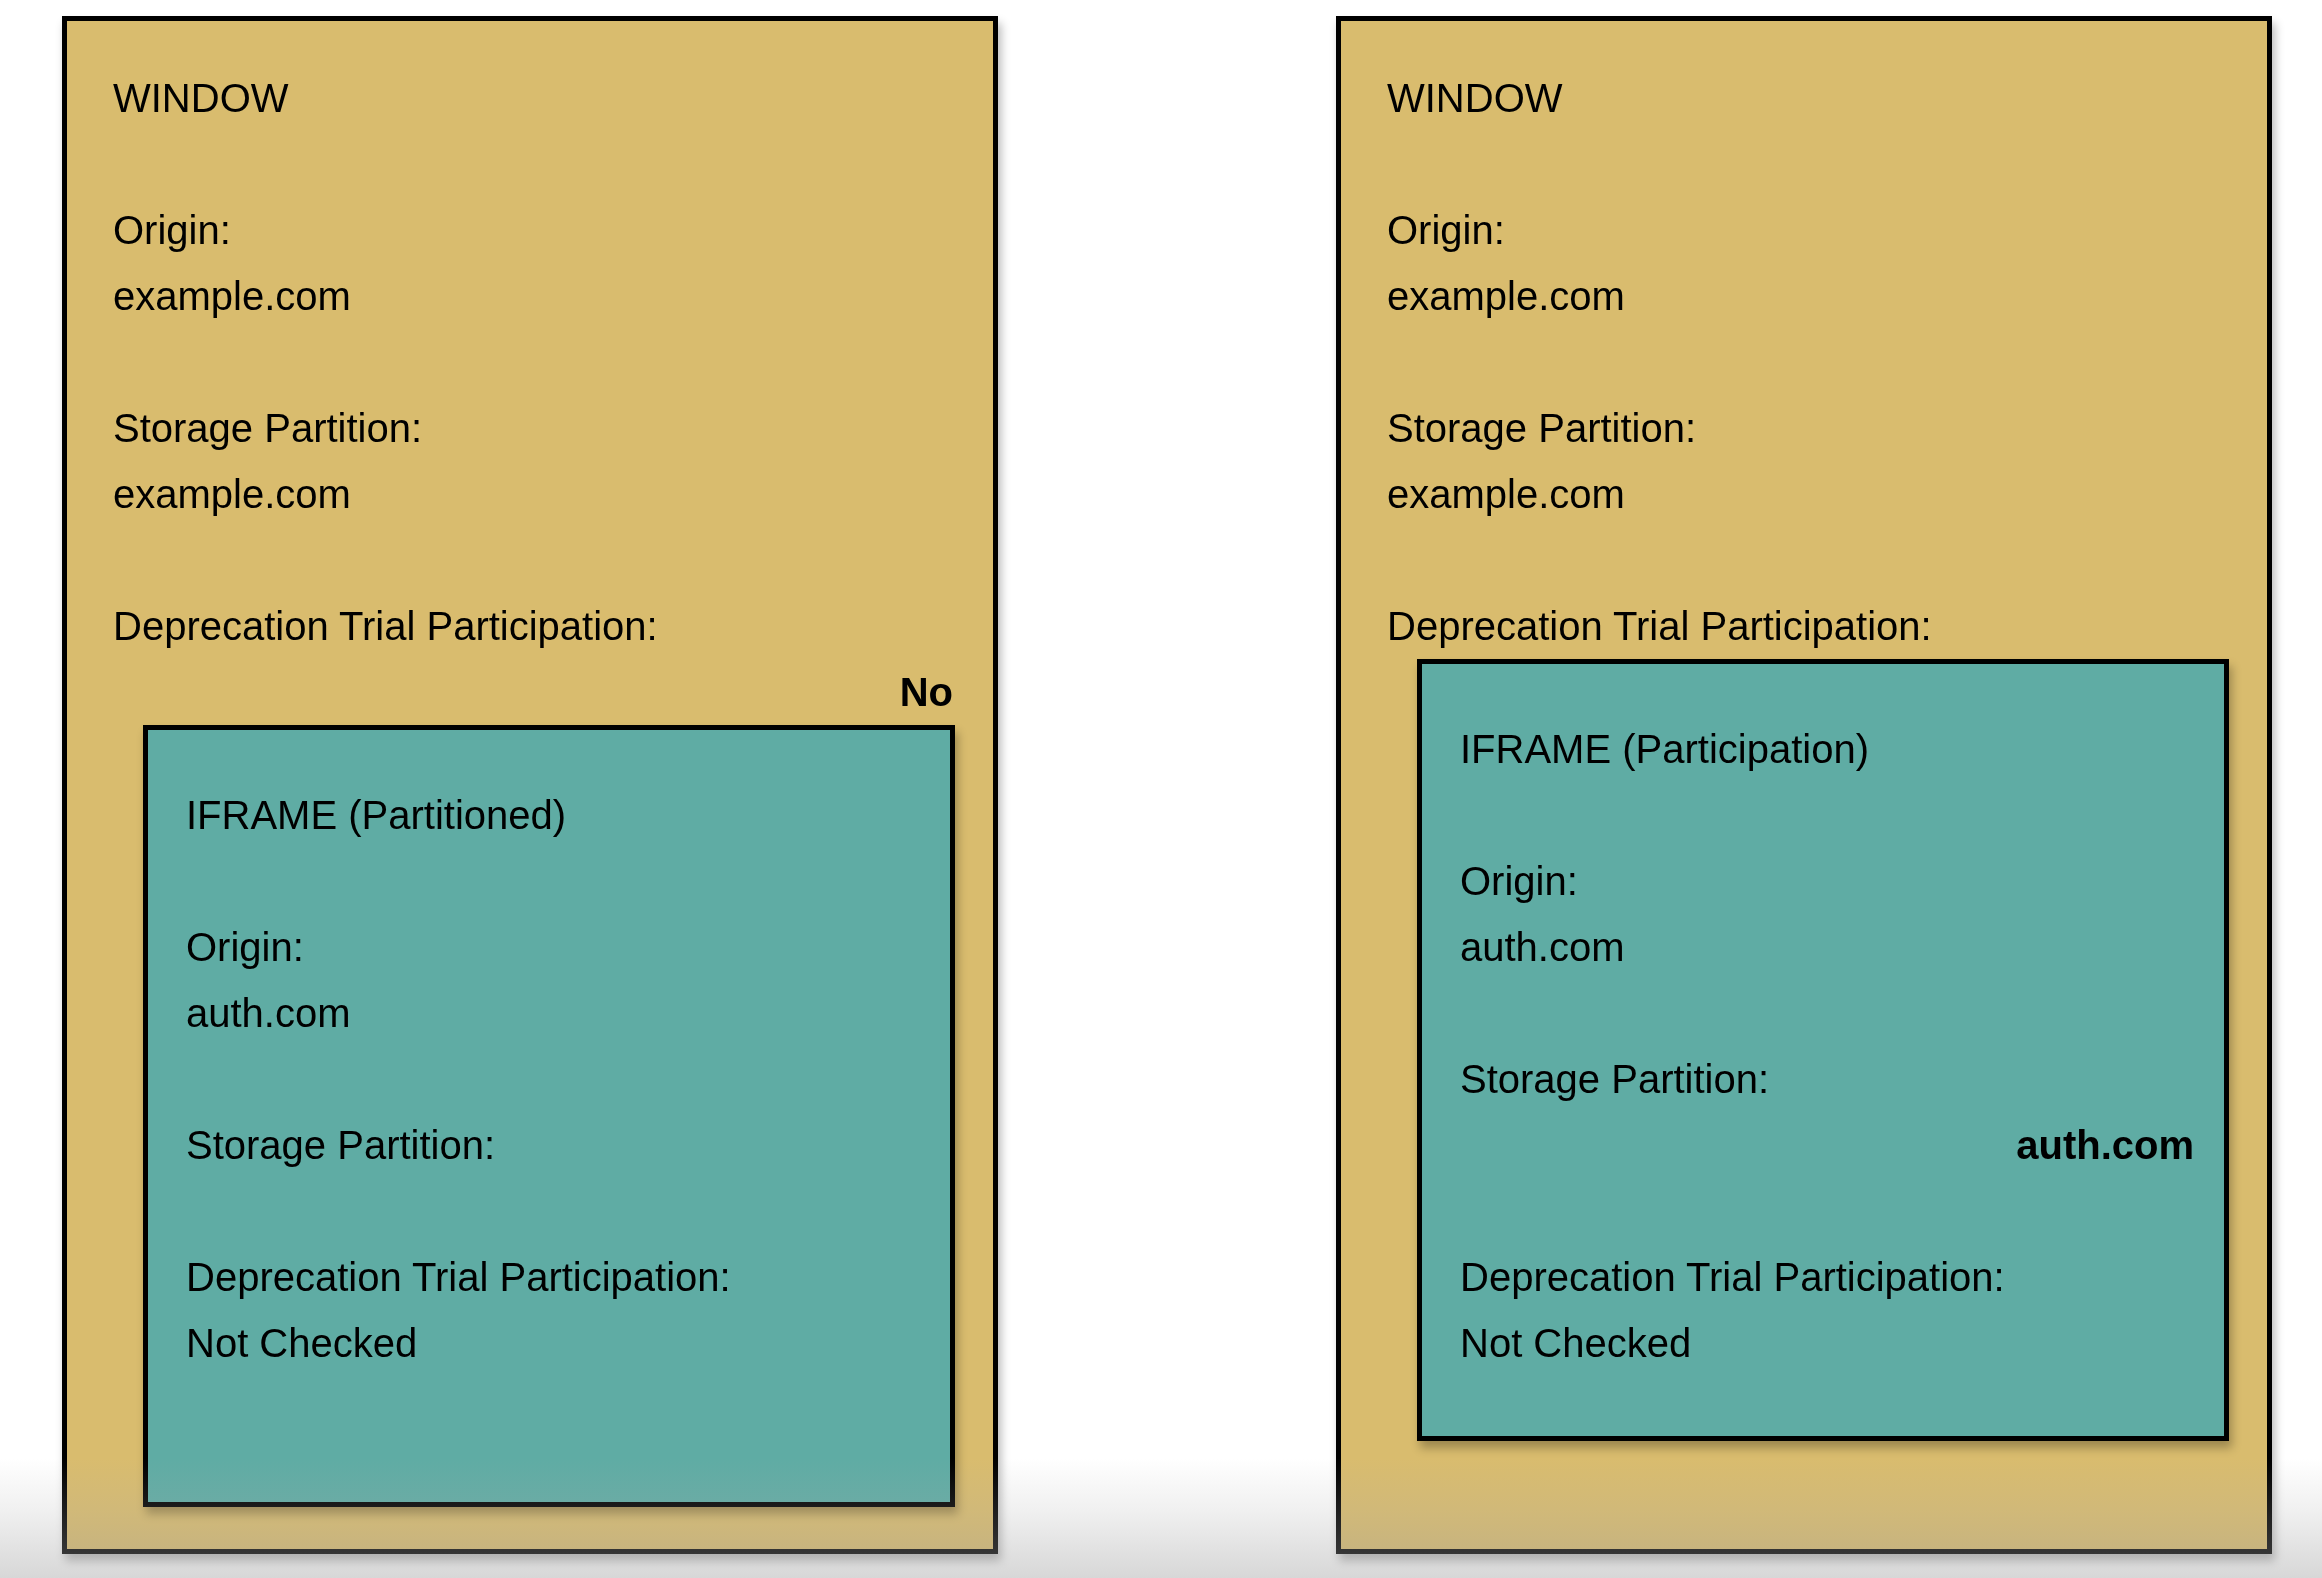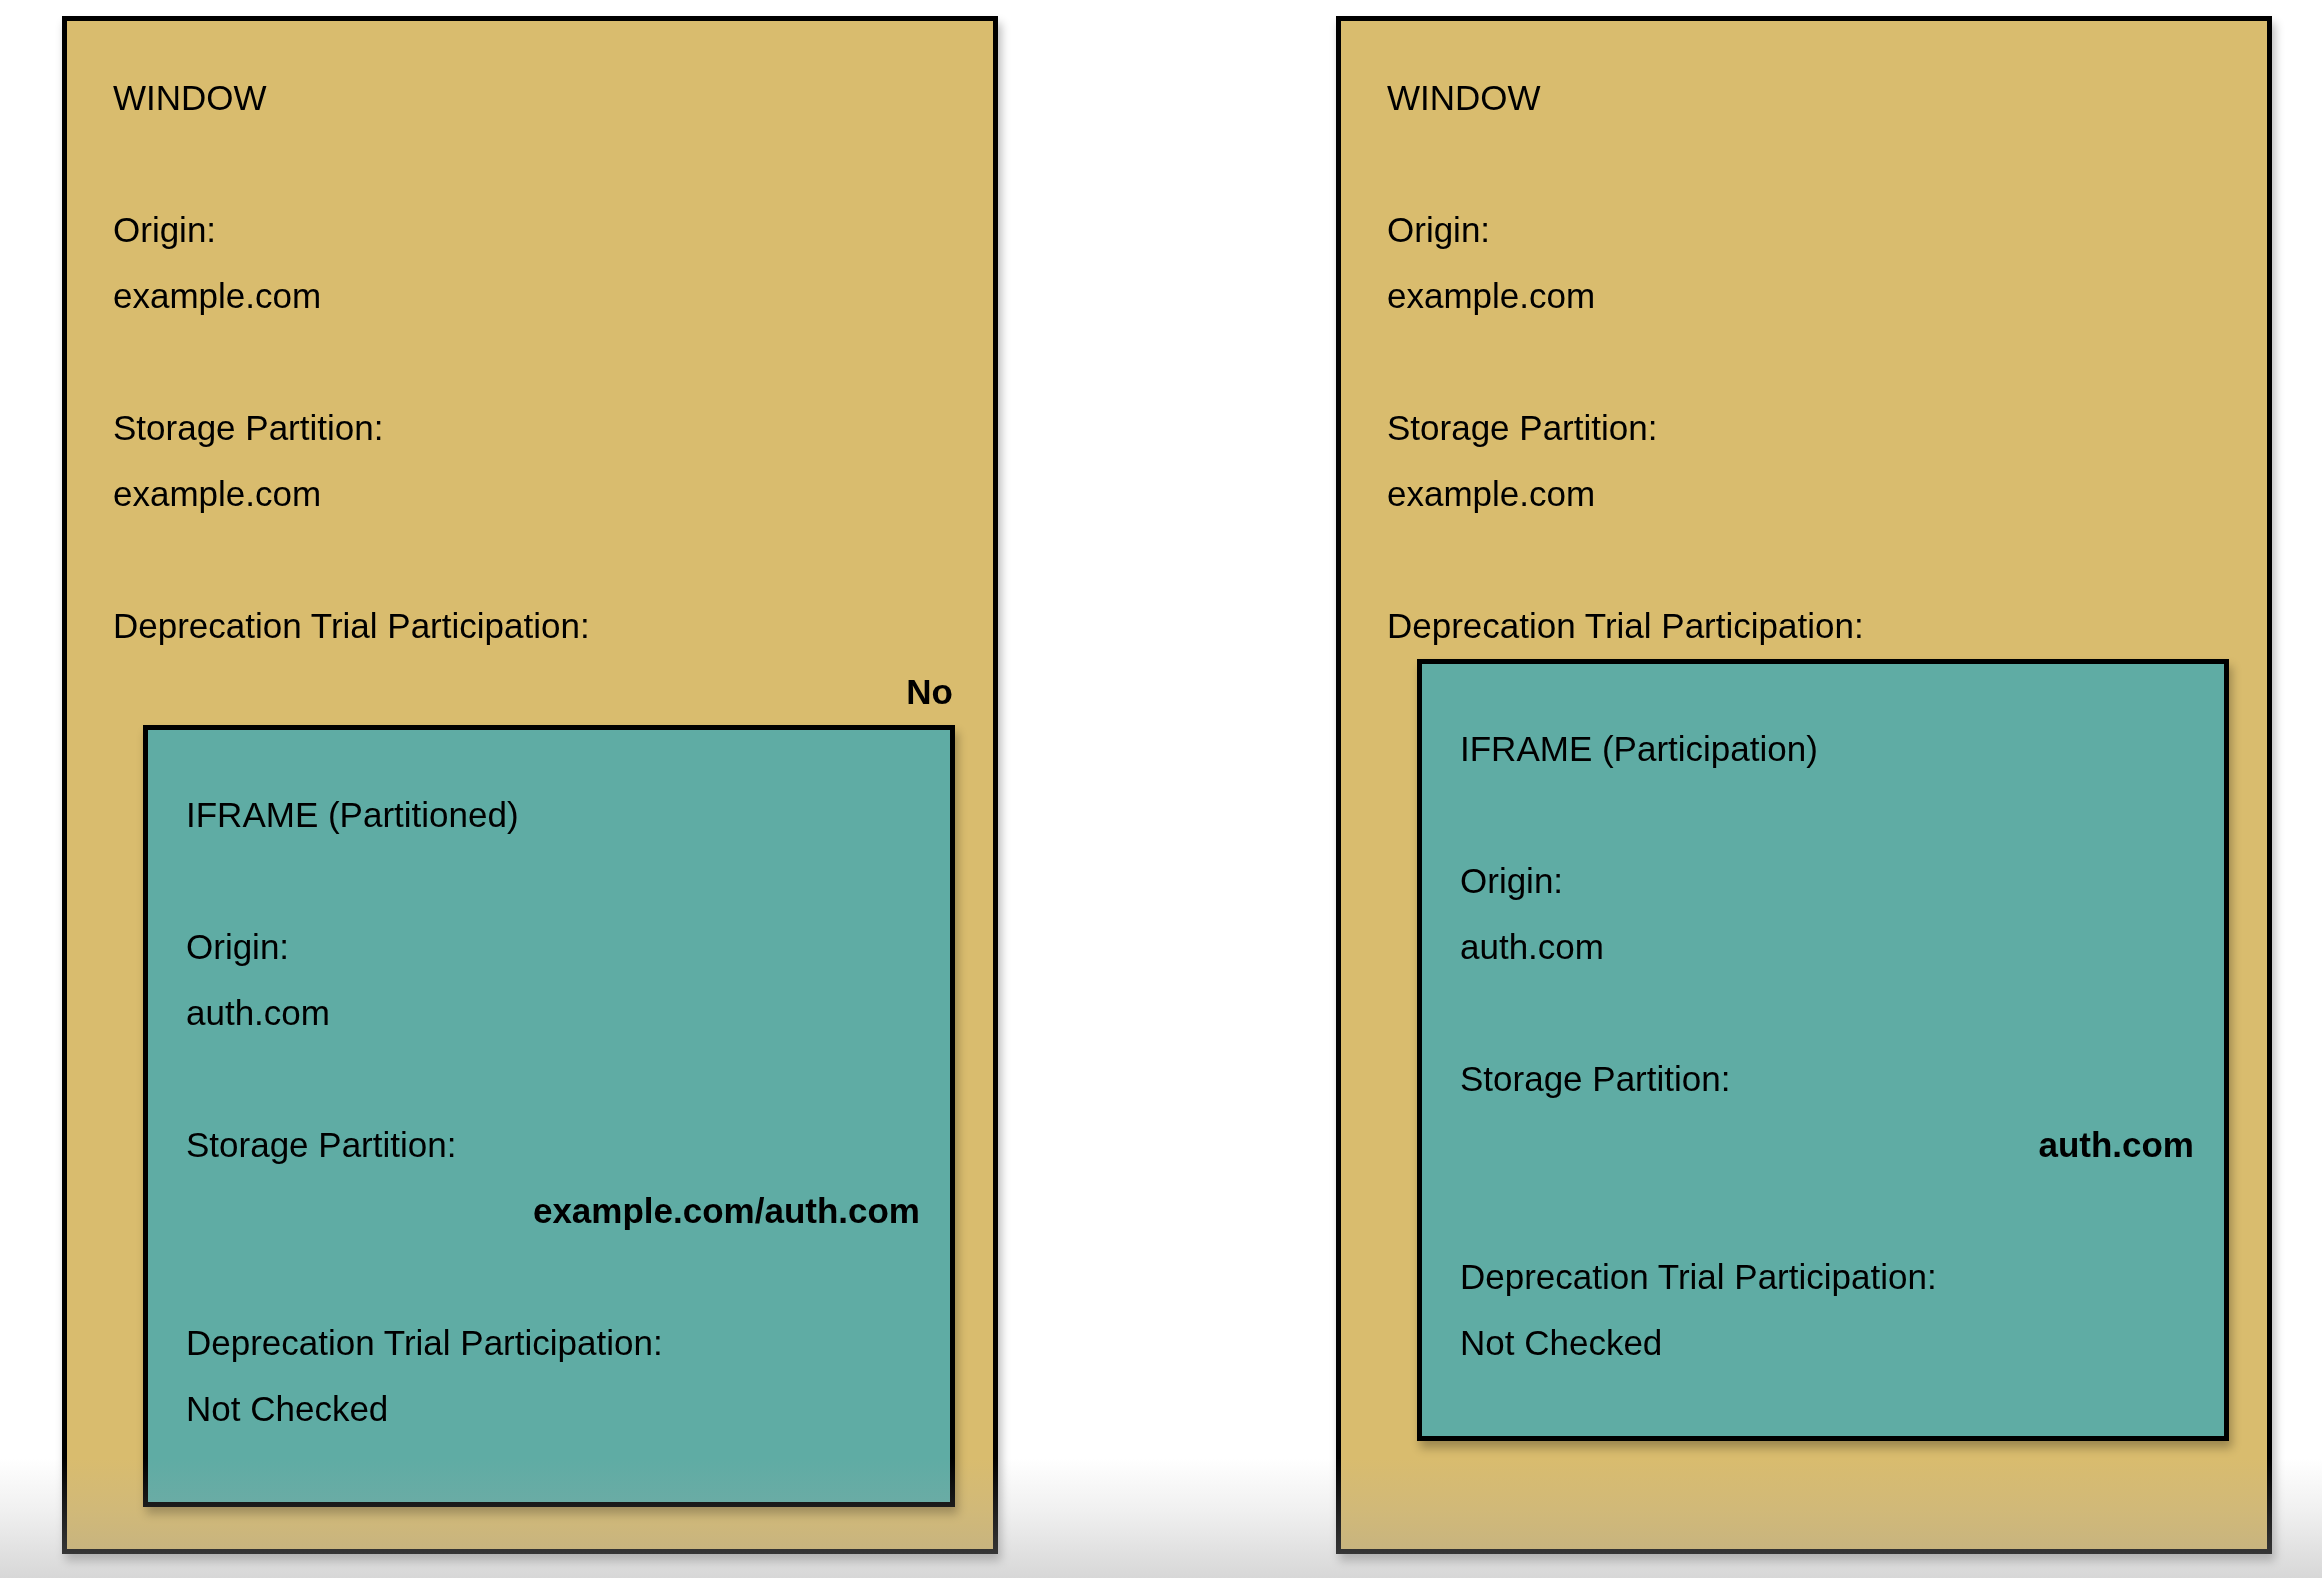--- a/index.html
+++ b/index.html
@@ -32,21 +32,21 @@
     box-sizing: border-box;
     background: var(--window-fill, #D9BC6E);
     border: 5px solid var(--line-color, #000000);
     padding: 44px 40px 0 46px;
     box-shadow: 3px 7px 9px rgba(0,0,0,0.28);
   }
   .window-box.pos-left  { left: 62px;   }
   .window-box.pos-right { left: 1336px; }
   .line {
     margin: 0;
-    font-size: 35px;
+    font-size: 40px;
     line-height: 66px;
     white-space: nowrap;
   }
   .spacer { height: 66px; }
   .bold { font-weight: bold; text-align: right; }
   .iframe-box {
     box-sizing: border-box;
     width: 812px;
     height: 782px;
     margin-left: 30px;
@@ -71,21 +71,20 @@
   <p class="line">Deprecation Trial Participation:</p>
   <p class="line bold">No</p>
 
   <div class="iframe-box">
     <p class="line">IFRAME (Partitioned)</p>
     <div class="spacer"></div>
     <p class="line">Origin:</p>
     <p class="line">auth.com</p>
     <div class="spacer"></div>
     <p class="line">Storage Partition:</p>
-    <p class="line bold">example.com/auth.com</p>
     <div class="spacer"></div>
     <p class="line">Deprecation Trial Participation:</p>
     <p class="line">Not Checked</p>
   </div>
 </div>
 
 <div class="window-box pos-right">
   <p class="line">WINDOW</p>
   <div class="spacer"></div>
   <p class="line">Origin:</p>

